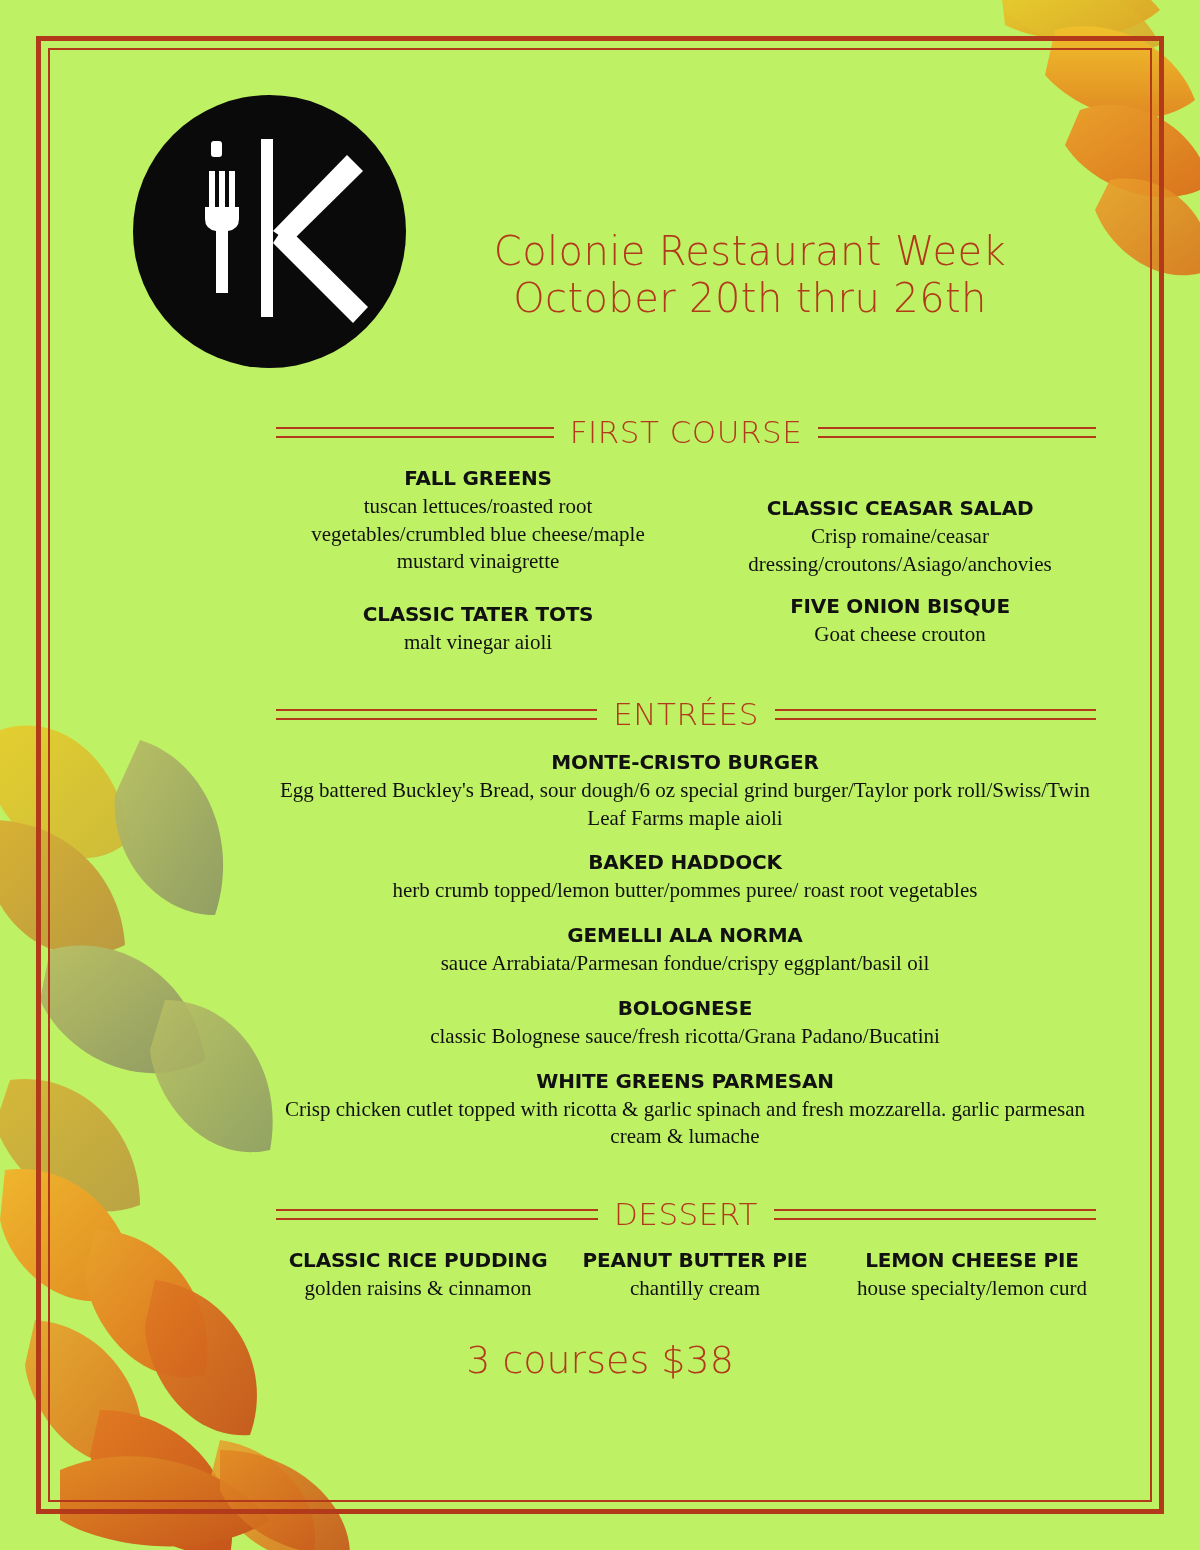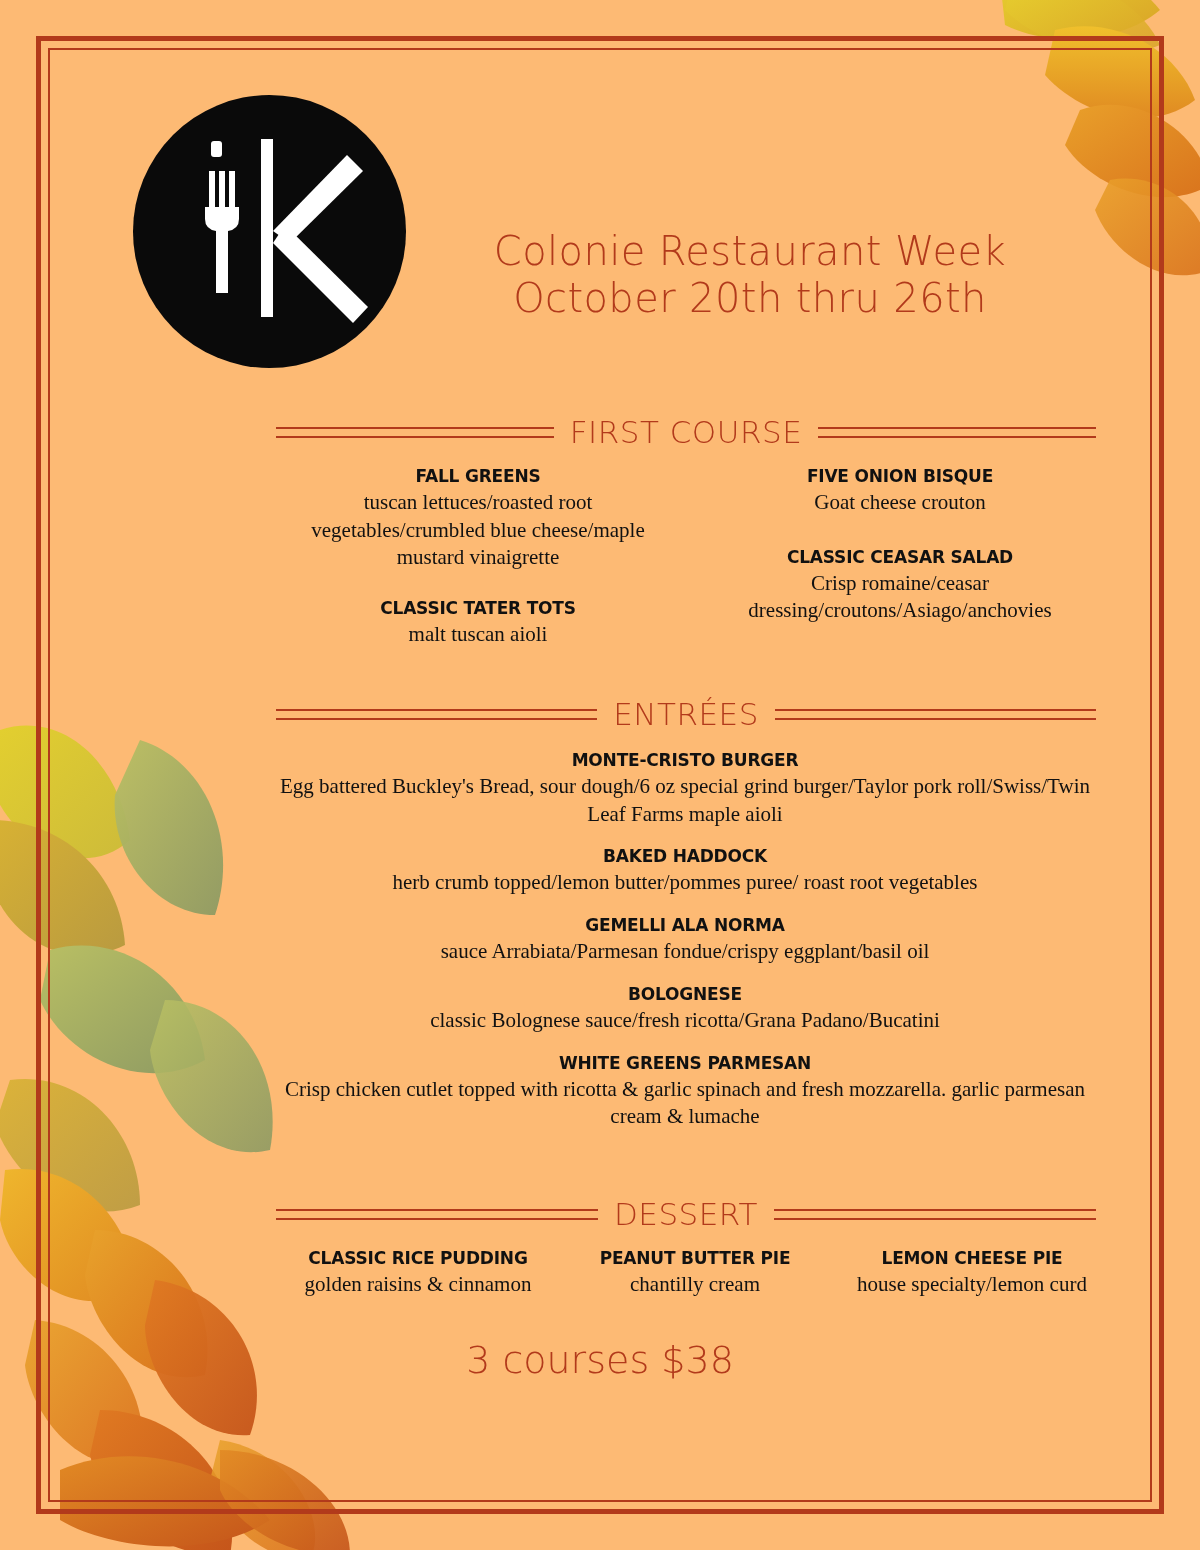--- a/index.html
+++ b/index.html
@@ -11,21 +11,21 @@
     height: 1550px;
     background: #f7f4d0;
     font-family: "Liberation Serif", serif;
     overflow: hidden;
     position: relative;
   }
   .page {
     position: relative;
     width: 1200px;
     height: 1550px;
-    background: #fdba74;
+    background: #bef264;
     overflow: hidden;
   }
 
   
   .leaf {
     position: absolute;
     pointer-events: none;
   }
   .leaf svg { display: block; }
 
@@ -115,21 +115,21 @@
     font-family: "DejaVu Sans", sans-serif;
     font-weight: 300;
     font-size: 31px;
     letter-spacing: 0.5px;
     white-space: nowrap;
   }
 
   .dish-name {
     font-family: "DejaVu Sans", sans-serif;
     font-weight: bold;
-    font-size: 17px;
+    font-size: 20px;
     color: #111;
     letter-spacing: -0.2px;
     text-align: center;
     margin-bottom: 3px;
   }
   .dish-desc {
     font-family: "Liberation Serif", serif;
     font-size: 21px;
     color: #111;
     text-align: center;
@@ -307,32 +307,32 @@
       <span class="rule"></span>
     </div>
 
     <div class="col-left">
       <div class="dish">
         <div class="dish-name">FALL GREENS</div>
         <div class="dish-desc">tuscan lettuces/roasted root vegetables/crumbled blue cheese/maple mustard vinaigrette</div>
       </div>
       <div class="dish" style="margin-top:26px;">
         <div class="dish-name">CLASSIC TATER TOTS</div>
-        <div class="dish-desc">malt tuscan aioli</div>
+        <div class="dish-desc">malt vinegar aioli</div>
       </div>
     </div>
 
     <div class="col-right">
-      <div class="dish">
-        <div class="dish-name">FIVE ONION BISQUE</div>
-        <div class="dish-desc">Goat cheese crouton</div>
-      </div>
       <div class="dish" style="margin-top:30px;">
         <div class="dish-name">CLASSIC CEASAR SALAD</div>
         <div class="dish-desc">Crisp romaine/ceasar dressing/croutons/Asiago/anchovies</div>
+      </div>
+      <div class="dish">
+        <div class="dish-name">FIVE ONION BISQUE</div>
+        <div class="dish-desc">Goat cheese crouton</div>
       </div>
     </div>
 
     <div class="section-head" style="top:696px;">
       <span class="rule"></span>
       <span class="label">ENTRÉES</span>
       <span class="rule"></span>
     </div>
 
     <div class="entrees-block">

